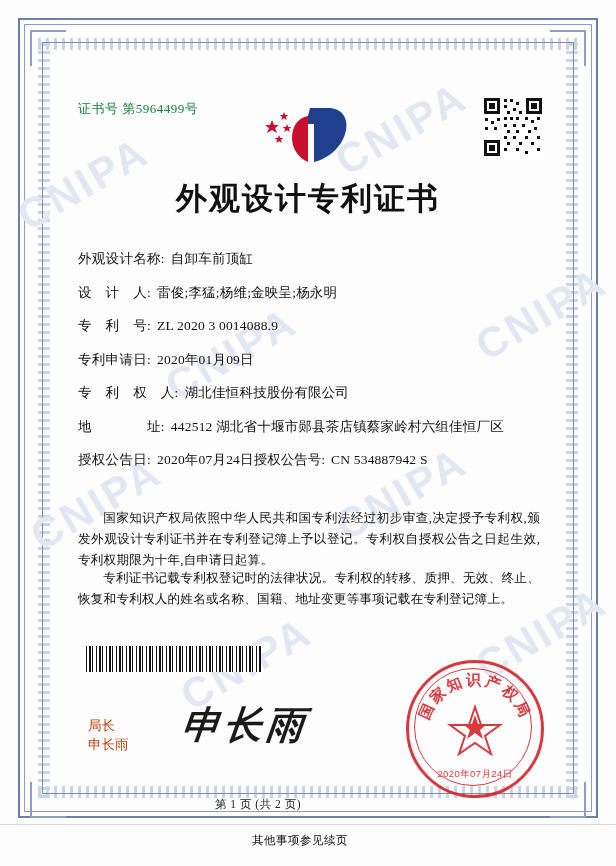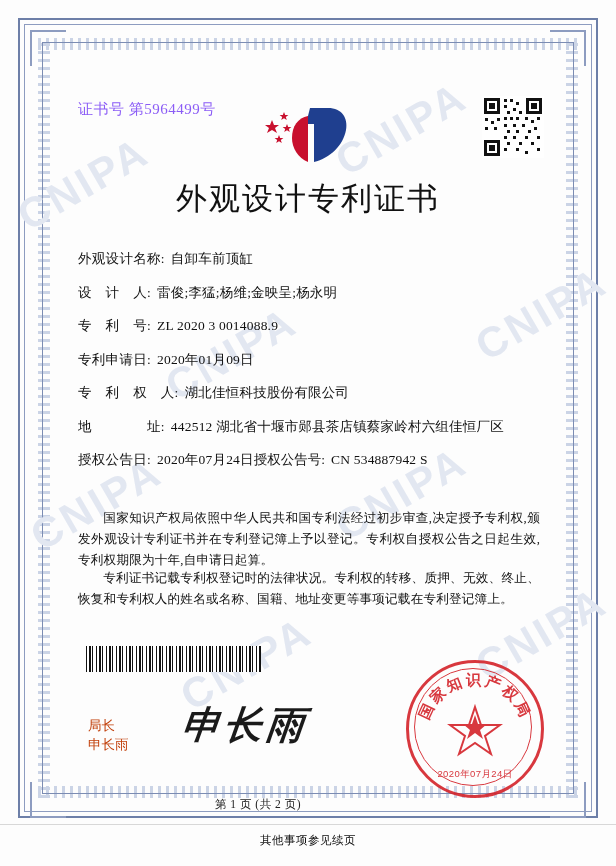--- a/index.html
+++ b/index.html
@@ -88,41 +88,41 @@
   .wm4 { left: 470px; top: 290px; }
   .wm5 { left: 25px;  top: 480px; }
   .wm6 { left: 330px; top: 470px; }
   .wm7 { left: 175px; top: 640px; }
   .wm8 { left: 470px; top: 610px; }
 
   
   .cert-no {
     position: absolute;
     left: 78px; top: 100px;
-    font-size: 15px;
-    color: #8b5cf6;
+    font-size: 13px;
+    color: #15803d;
     letter-spacing: .5px;
   }
   .logo {
     position: absolute;
     left: 262px; top: 104px;
     width: 92px; height: 62px;
   }
   .qr {
     position: absolute;
     right: 72px; top: 96px;
     width: 62px; height: 62px;
   }
   .title {
     position: absolute;
     left: 0; top: 178px;
     width: 616px;
     text-align: center;
     font-size: 31px;
-    font-weight: normal;
+    font-weight: bold;
     letter-spacing: 2px;
     color: #111;
     font-family: "Liberation Serif", "DejaVu Serif", serif;
   }
 
   
   .fields {
     position: absolute;
     left: 78px; top: 250px;
     width: 470px;
@@ -246,21 +246,20 @@
     letter-spacing: .5px;
   }
   .footer-note {
     position: absolute;
     left: 0; top: 833px;
     width: 600px;
     text-align: center;
     font-size: 11.5px;
     color: #111;
     letter-spacing: .5px;
-    margin-left: 8px;
   }
   .footer-rule {
     position: absolute;
     left: 0; top: 824px;
     width: 616px;
     height: 1px;
     background: #d8d8d8;
   }
 </style>
 </head>

